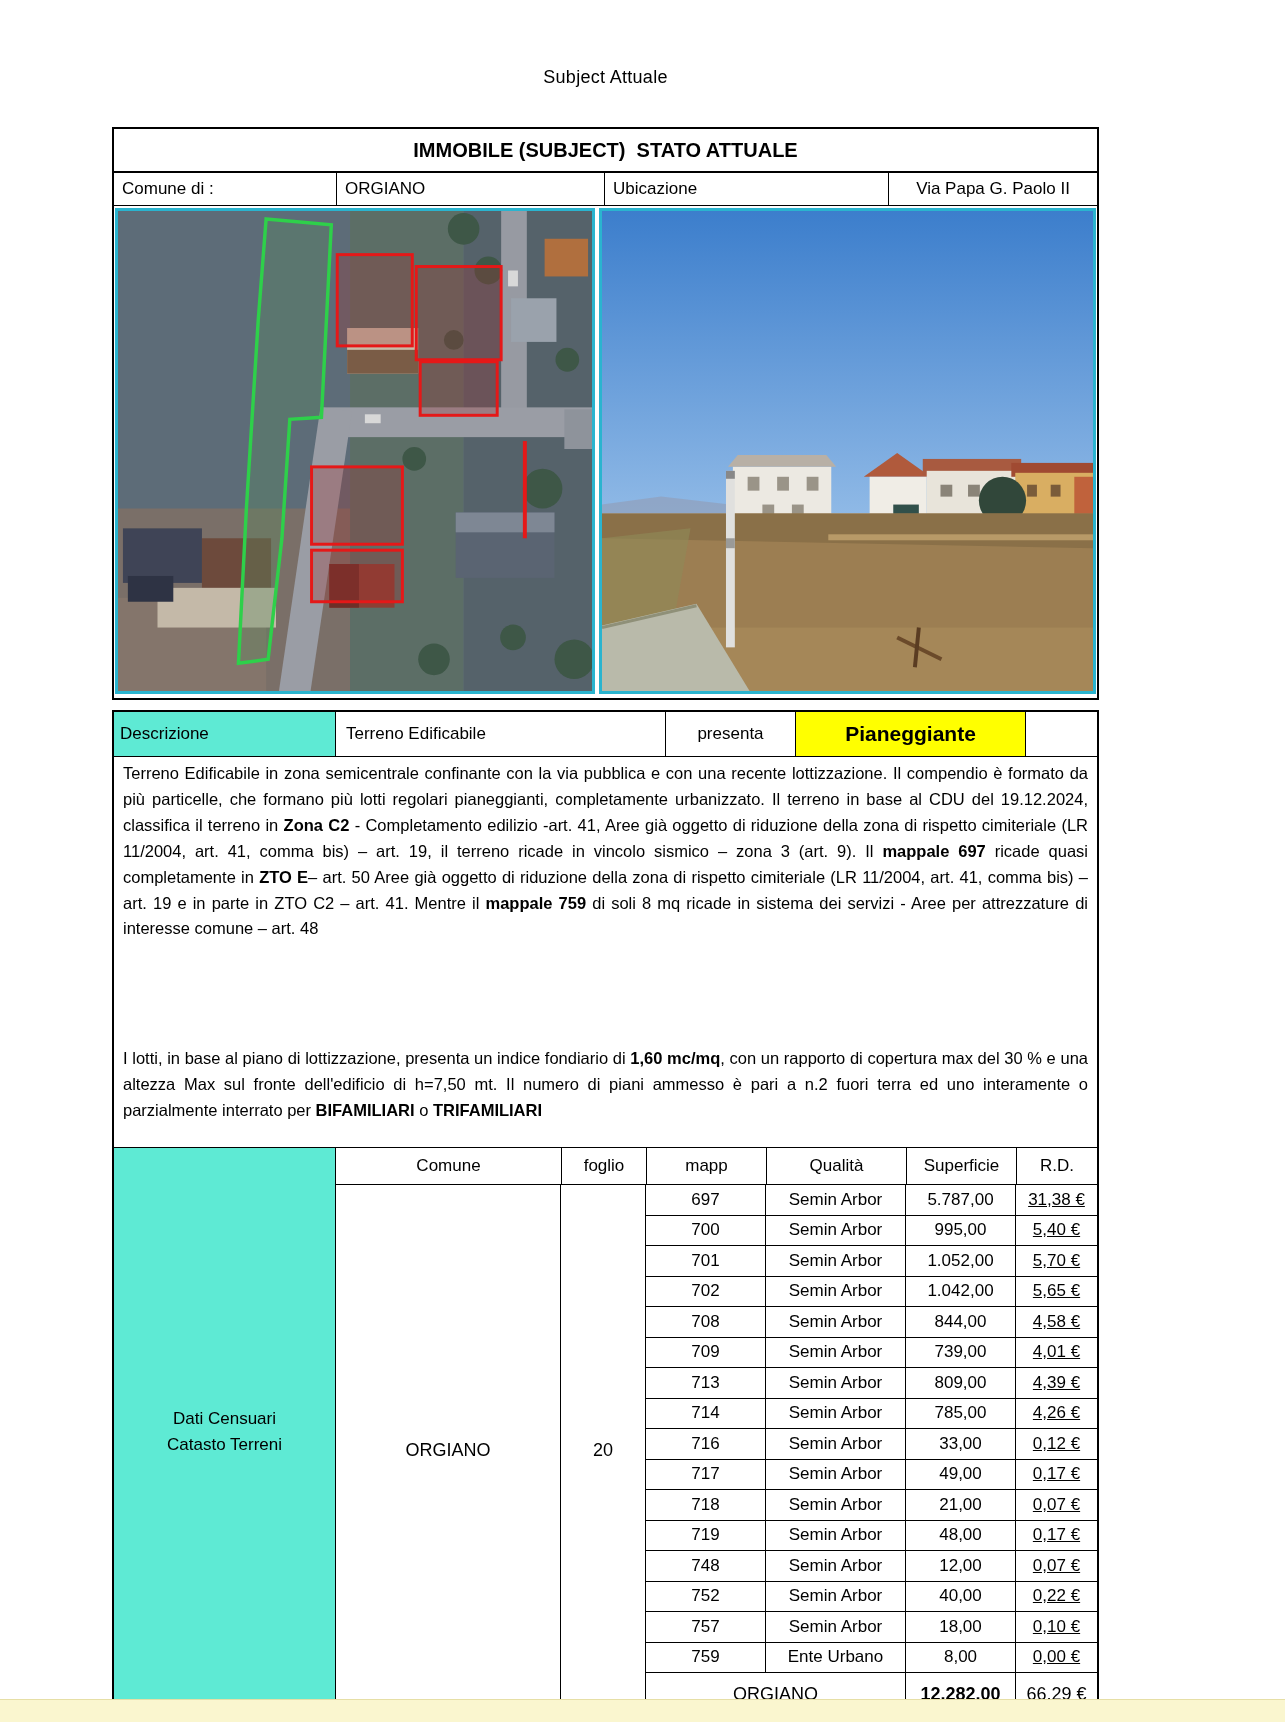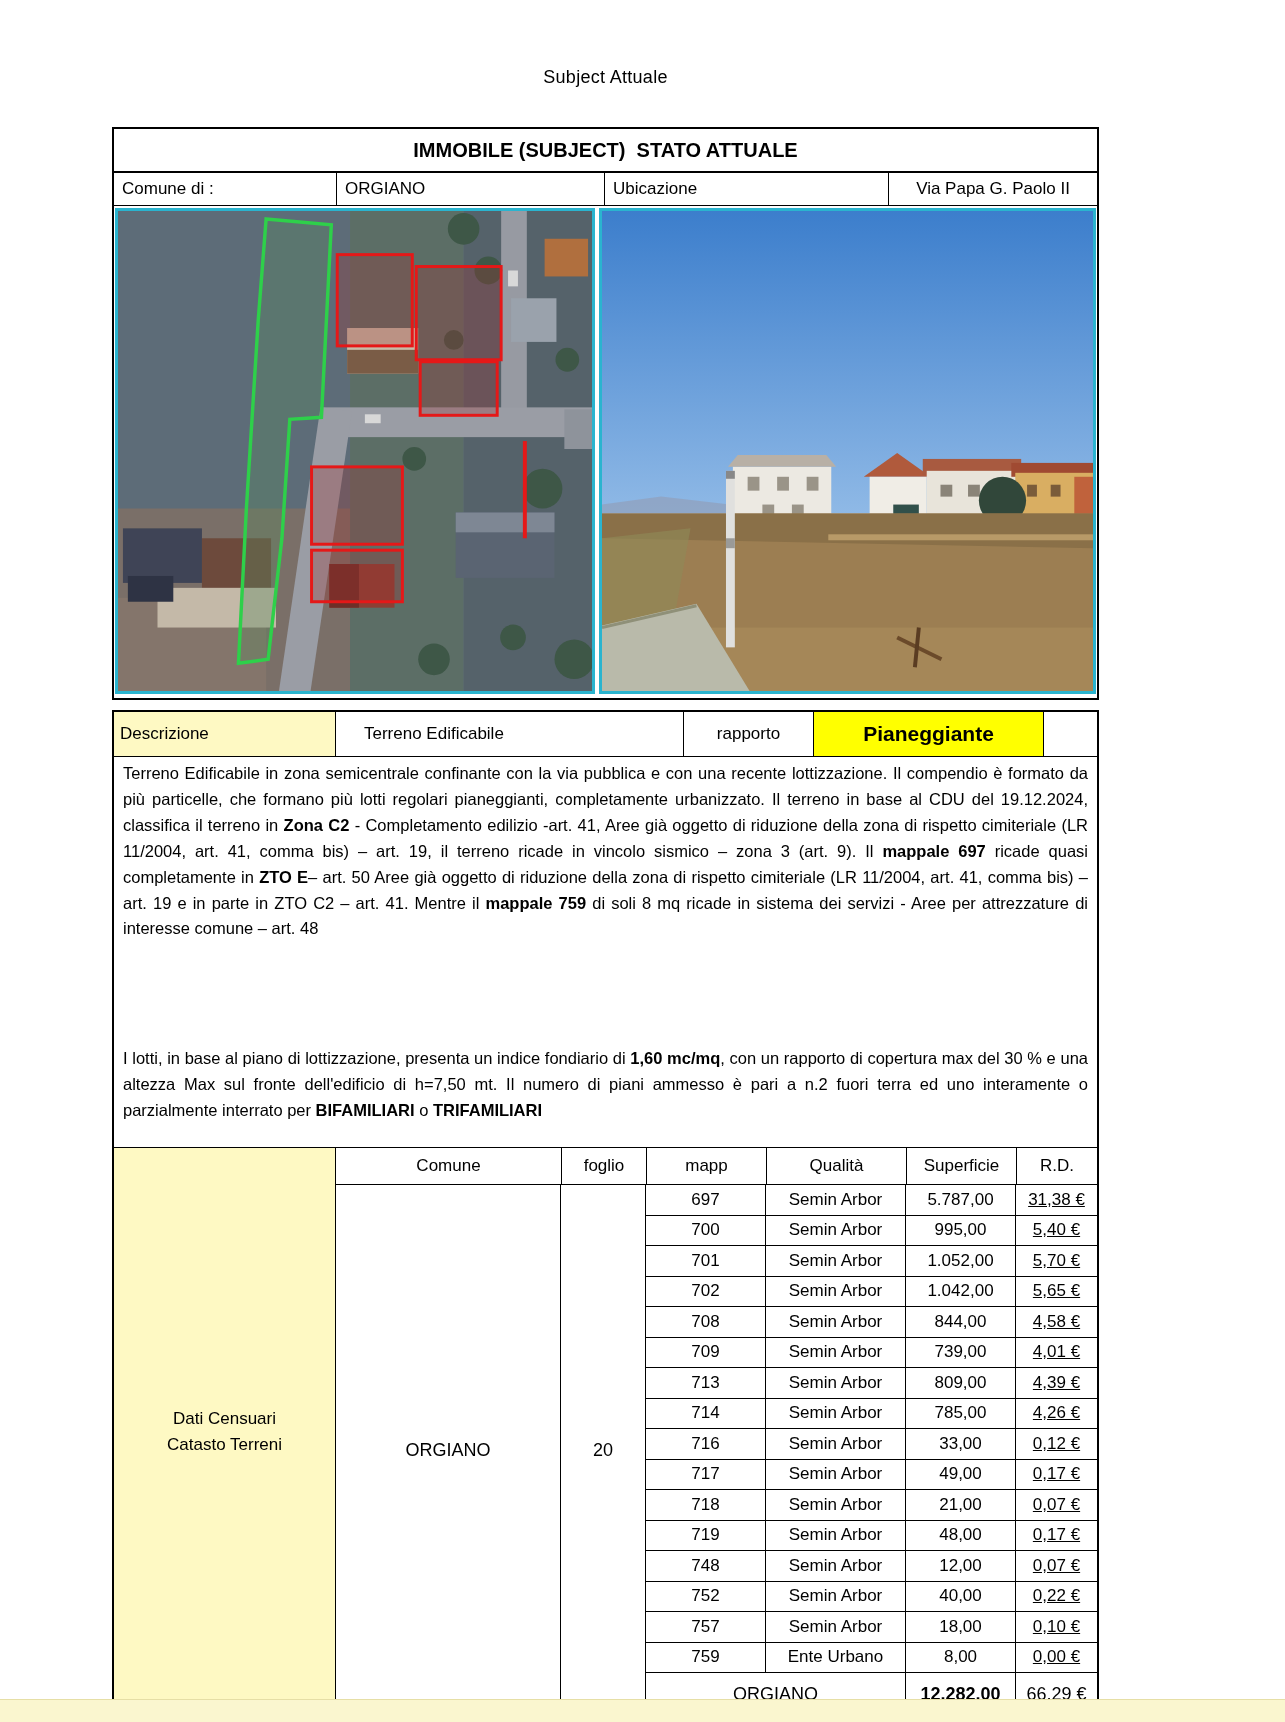--- a/index.html
+++ b/index.html
@@ -22,25 +22,25 @@
   .images-row{height:492px;display:flex;gap:4px;padding:2px 1px;box-sizing:border-box;background:#fff;}
   .img-frame{border:3px solid #2ab4cf;box-sizing:border-box;height:486px;overflow:hidden;}
   .map-frame{width:480px;}
   .photo-frame{flex:1;}
   .img-frame svg{display:block;width:100%;height:100%;}
 
   .gap{height:10px;}
 
   
   .sec2{border:2px solid #000;background:#fff;}
-  .bluecell{background:#fef9c3;}
+  .bluecell{background:#5eead4;}
   .descr-row{height:44px;display:flex;border-bottom:1px solid #000;font-size:17px;}
   .descr-row .cell{display:flex;align-items:center;box-sizing:border-box;}
   .d-label{width:222px;padding-left:6px;border-right:1px solid #000;}
-  .d-value{width:330px;padding-left:10px;border-right:1px solid #000;margin-left:18px;}
+  .d-value{width:330px;padding-left:10px;border-right:1px solid #000;}
   .d-giac{width:130px;justify-content:center;border-right:1px solid #000;}
   .d-pian{width:230px;justify-content:center;border-right:1px solid #000;background:#ffff00;
           font-weight:bold;font-size:21px;}
   .d-rest{flex:1;}
 
   .tipo-row{display:flex;border-bottom:1px solid #000;}
   .tipo-label-cell{width:222px;border-right:1px solid #000;position:relative;box-sizing:border-box;}
   .tipologia-label{position:absolute;top:138px;left:6px;font-size:17px;}
   .potenz-label{position:absolute;bottom:26px;left:0;width:100%;text-align:center;
                 font-size:17px;line-height:23px;padding:0 34px;box-sizing:border-box;}
@@ -208,21 +208,21 @@
       </div>
     </div>
 
     <div class="gap"></div>
 
     <div class="sec2">
 
       <div class="descr-row">
         <div class="cell d-label bluecell">Descrizione</div>
         <div class="cell d-value">Terreno Edificabile</div>
-        <div class="cell d-giac">rapporto</div>
+        <div class="cell d-giac">presenta</div>
         <div class="cell d-pian">Pianeggiante</div>
         <div class="cell d-rest"></div>
       </div>
 
       <div class="tipo-row">
         <div class="tipo-content">
           <div class="para para1"><span>Terreno Edificabile in zona semicentrale confinante con la via pubblica e con una recente lottizzazione. Il compendio è formato da più particelle, che formano più lotti regolari pianeggianti, completamente urbanizzato. Il terreno in base al CDU del 19.12.2024, classifica il terreno in </span><span style="font-weight: bold;">Zona C2</span><span> - Completamento edilizio -art. 41, Aree già oggetto di riduzione della zona di rispetto cimiteriale (LR 11/2004, art. 41, comma bis) – art. 19, il terreno ricade in vincolo sismico – zona 3 (art. 9). Il </span><span style="font-weight: bold;">mappale 697</span><span> ricade quasi completamente in </span><span style="font-weight: bold;">ZTO E</span><span>– art. 50 Aree già oggetto di riduzione della zona di rispetto cimiteriale (LR 11/2004, art. 41, comma bis) – art. 19 e in parte in ZTO C2 – art. 41. Mentre il </span><span style="font-weight: bold;">mappale 759</span><span> di soli 8 mq ricade in sistema dei servizi - Aree per attrezzature di interesse comune – art. 48</span></div>
           <div class="para para2"><span>I lotti, in base al piano di lottizzazione, presenta un indice fondiario di </span><span style="font-weight: bold;">1,60 mc/mq</span><span>, con un rapporto di copertura max del 30 % e una altezza Max sul fronte dell'edificio di h=7,50 mt. Il numero di piani ammesso è pari a n.2 fuori terra ed uno interamente o parzialmente interrato per </span><span style="font-weight: bold;">BIFAMILIARI</span><span> o </span><span style="font-weight: bold;">TRIFAMILIARI</span></div>
         </div>
       </div>

